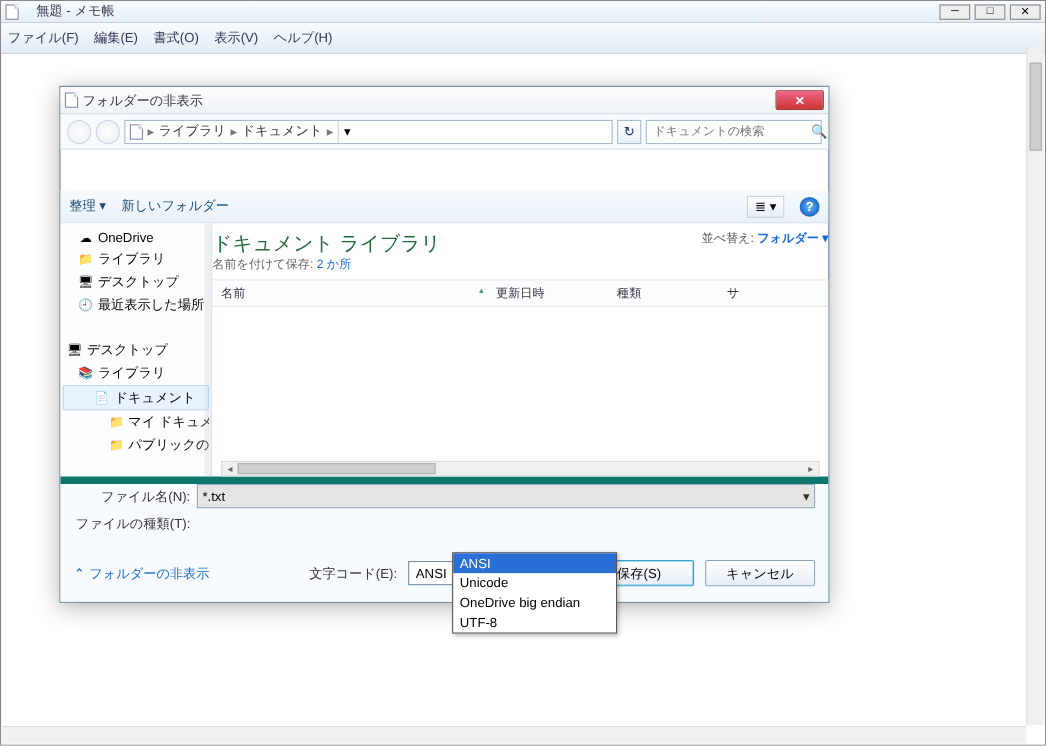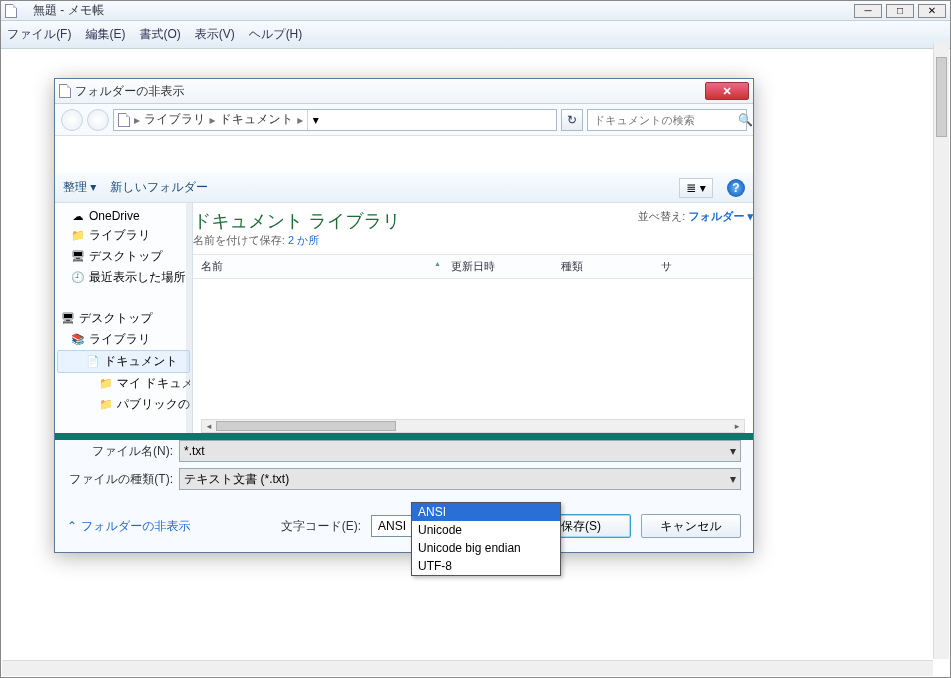--- a/index.html
+++ b/index.html
@@ -213,23 +213,20 @@
 
       <div class="form-area">
         <div class="form-row">
           <label>ファイル名(N):</label>
           <div class="field combo">
               <span>*.txt</span>
             </div>
         </div>
         <div class="form-row">
           <label>ファイルの種類(T):</label>
-          <div class="field combo">
-              <span>テキスト文書 (*.txt)</span>
-            </div>
         </div>
       </div>
 
       <div class="footer-row">
         <span class="fold-toggle">
           <span>⌃</span>
           <span>フォルダーの非表示</span>
         </span>
         <span class="spacer"></span>
         <span class="enc-label">文字コード(E):</span>
@@ -237,17 +234,17 @@
             <span>ANSI</span>
           </div>
         <div class="btn primary">保存(S)</div>
         <div class="btn">キャンセル</div>
       </div>
     </div>
 
     <div class="dropdown-list" id="enc-dropdown" style="left: 410px; top: 461px; width: 150px;">
         <div class="opt sel">ANSI</div>
         <div class="opt">Unicode</div>
-        <div class="opt">Unicode big endian</div>
+        <div class="opt">OneDrive big endian</div>
         <div class="opt">UTF-8</div>
       </div>
   </div>
 </div>
 
 </body></html>

